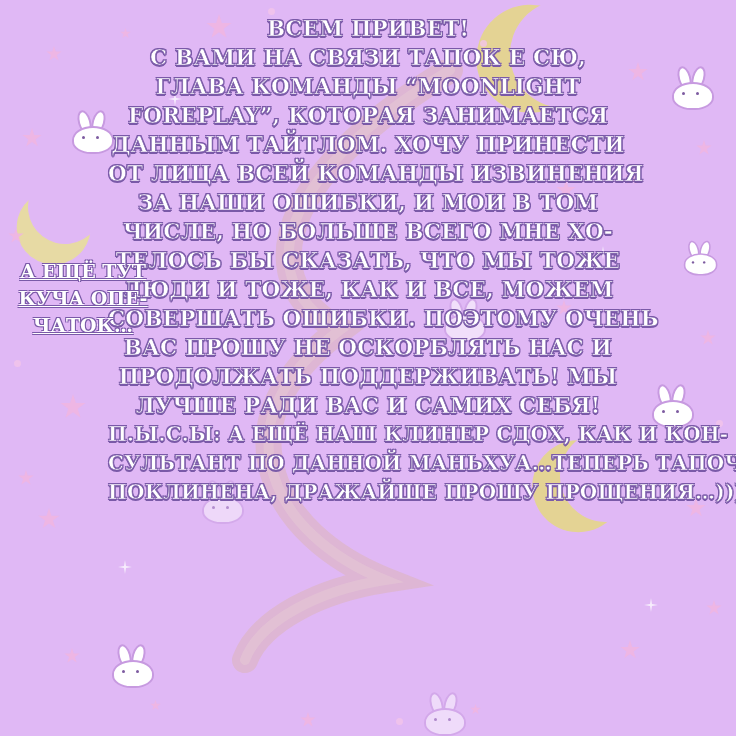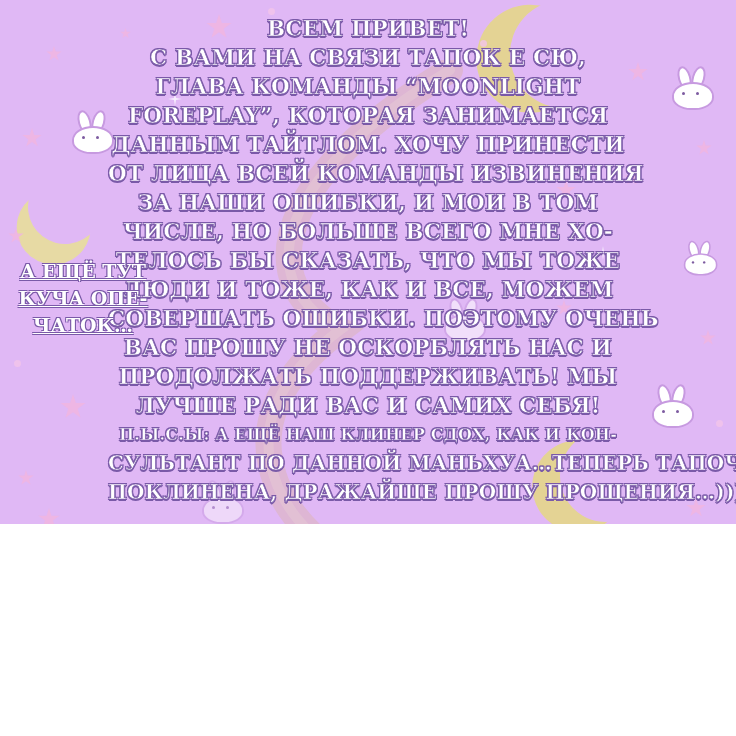--- a/index.html
+++ b/index.html
@@ -3,21 +3,21 @@
 <meta charset="utf-8">
 <style>
   html, body {
     margin: 0;
     padding: 0;
     background: #ffffff;
   }
   #canvas {
     position: relative;
     width: 736px;
-    height: 524px;
+    height: 736px;
     overflow: hidden;
     background: #e0b8f5;
     font-family: "DejaVu Sans", sans-serif;
   }
   
   .deco-layer {
     position: absolute;
     inset: 0;
     overflow: hidden;
     pointer-events: none;
@@ -275,21 +275,21 @@
     <div class="line">данным тайтлом. Хочу принести</div>
     <div class="line">от лица всей команды извинения</div>
     <div class="line">за наши ошибки, и мои в том</div>
     <div class="line">числе, но больше всего мне хо-</div>
     <div class="line">телось бы сказать, что мы тоже</div>
     <div class="line">люди и тоже, как и все, можем</div>
     <div class="line">совершать ошибки. Поэтому очень</div>
     <div class="line">вас прошу не оскорблять нас и</div>
     <div class="line">продолжать поддерживать! Мы</div>
     <div class="line">лучше ради вас и самих себя!</div>
-    <div class="line" style="font-size:16px;">П.Ы.С.Ы: а ещё наш клинер сдох, как и кон-</div>
+    <div class="line" style="font-size:20px;">П.Ы.С.Ы: а ещё наш клинер сдох, как и кон-</div>
     <div class="line" style="font-size:20px;">сультант по данной маньхуа…Теперь Тапочку</div>
     <div class="line" style="font-size:20px;">поклинена, дражайше прошу прощения…)))</div>
   </div>
 
   <div class="side-note">
     <div class="line">А ещё тут</div>
     <div class="line">куча опе-</div>
     <div class="line">чаток…</div>
   </div>
 

